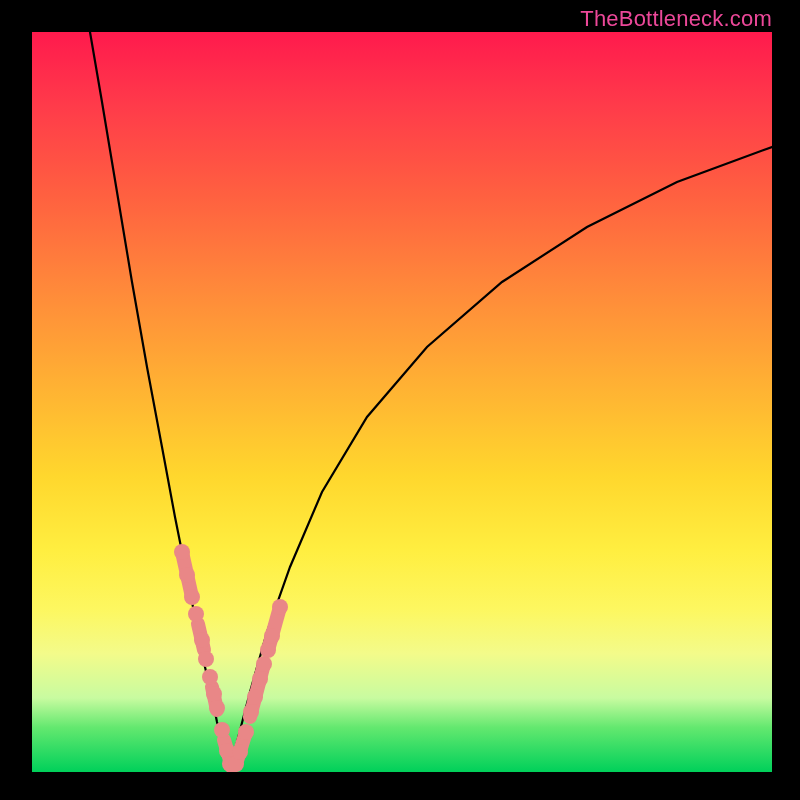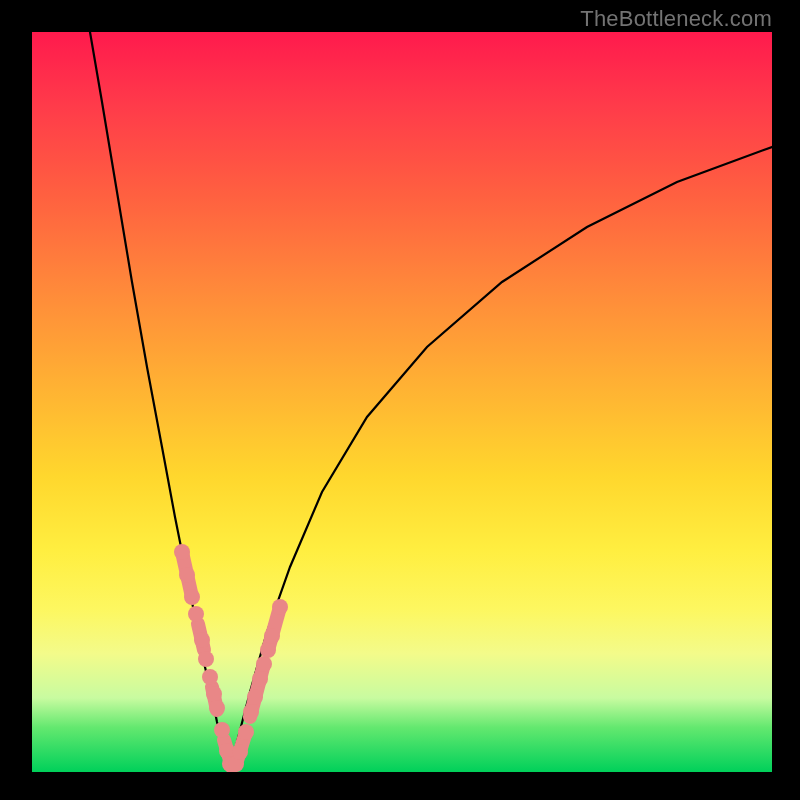--- a/index.html
+++ b/index.html
@@ -34,21 +34,21 @@
       #f3fb8a 84%,
       #c8fba0 90%,
       #63e86f 94%,
       #00d05a 100%
     );
   }
   .attrib {
     position: absolute;
     top: 6px;
     right: 28px;
-    color: #737373;
+    color: #ec4899;
     font-size: 22px;
     font-weight: 500;
     letter-spacing: 0.2px;
     user-select: none;
   }
   svg.curve {
     position: absolute;
     inset: 0;
   }
   .curve-path {

